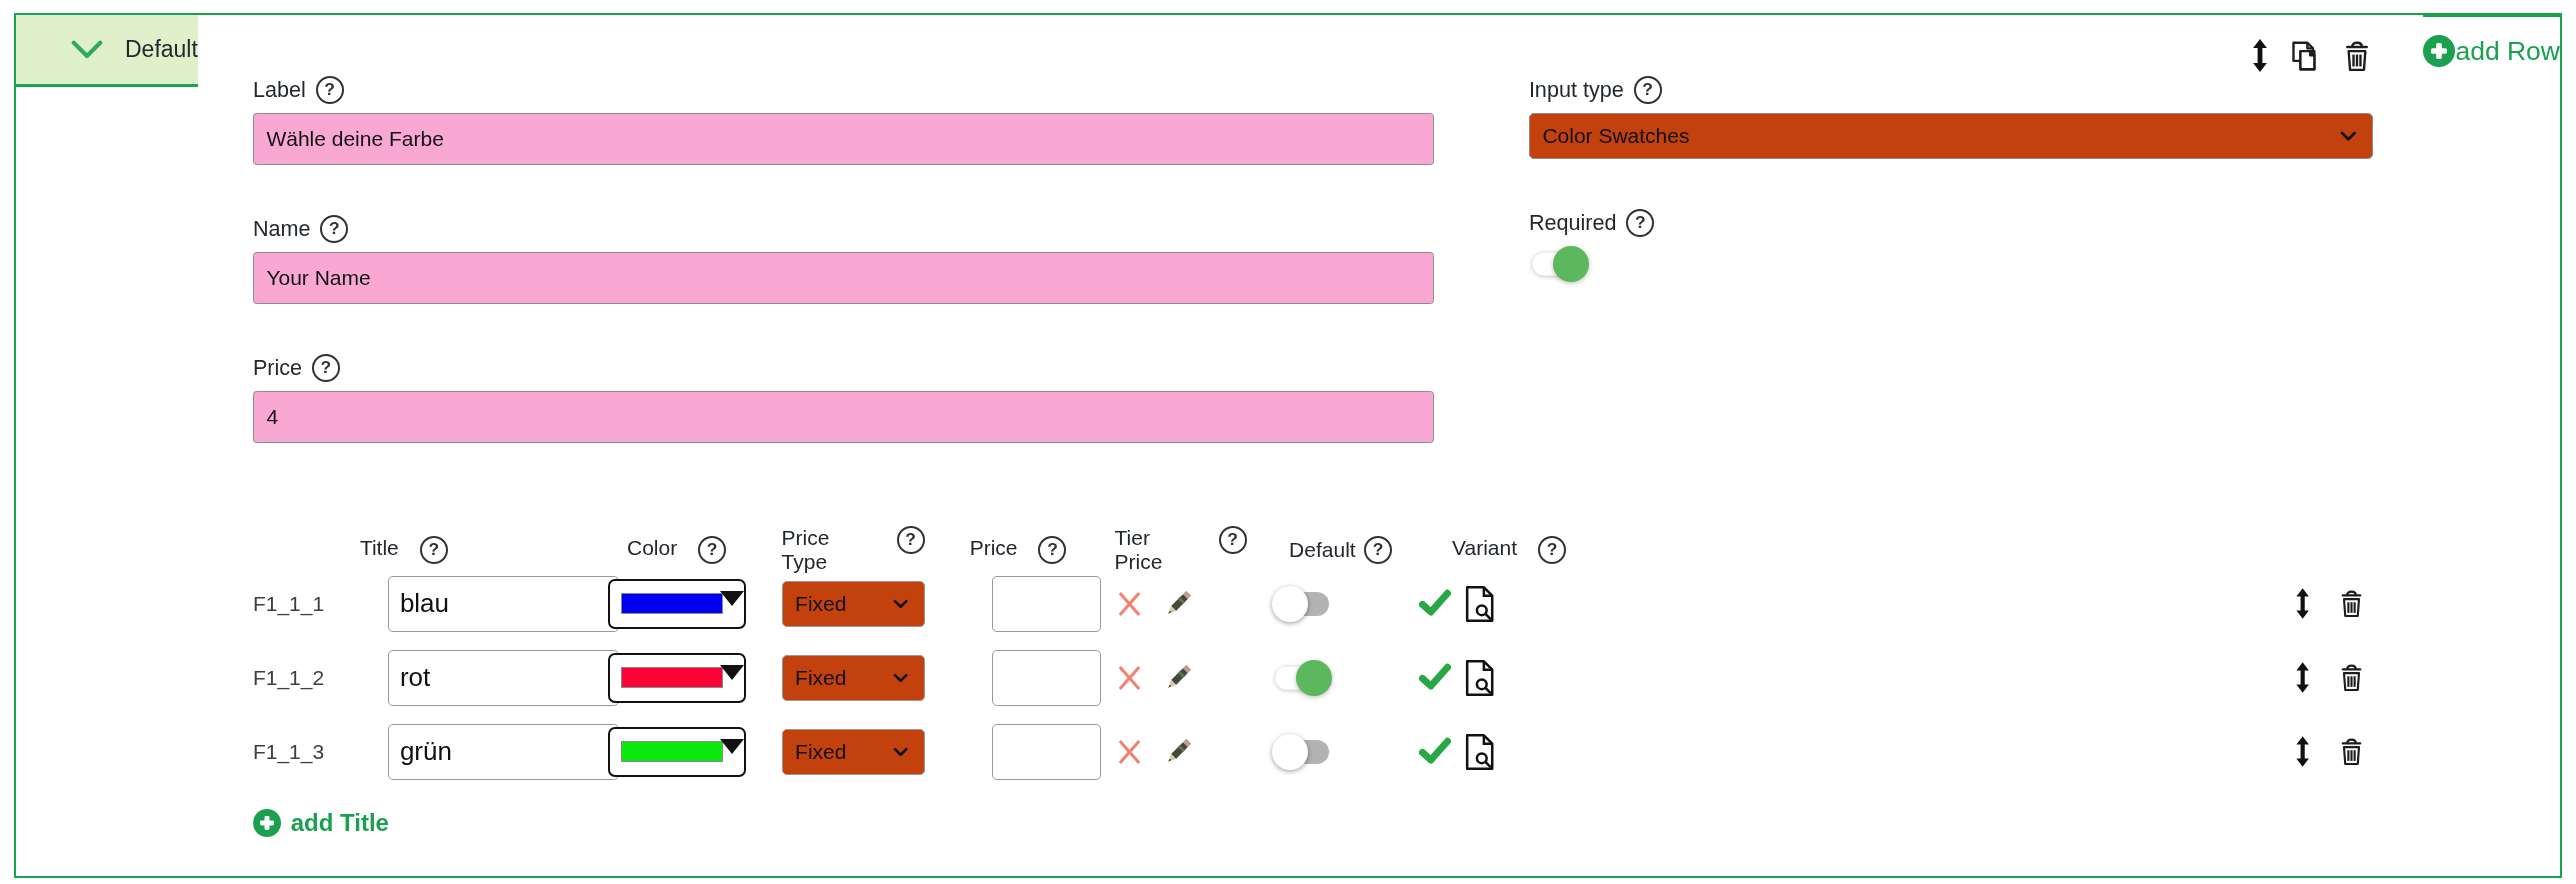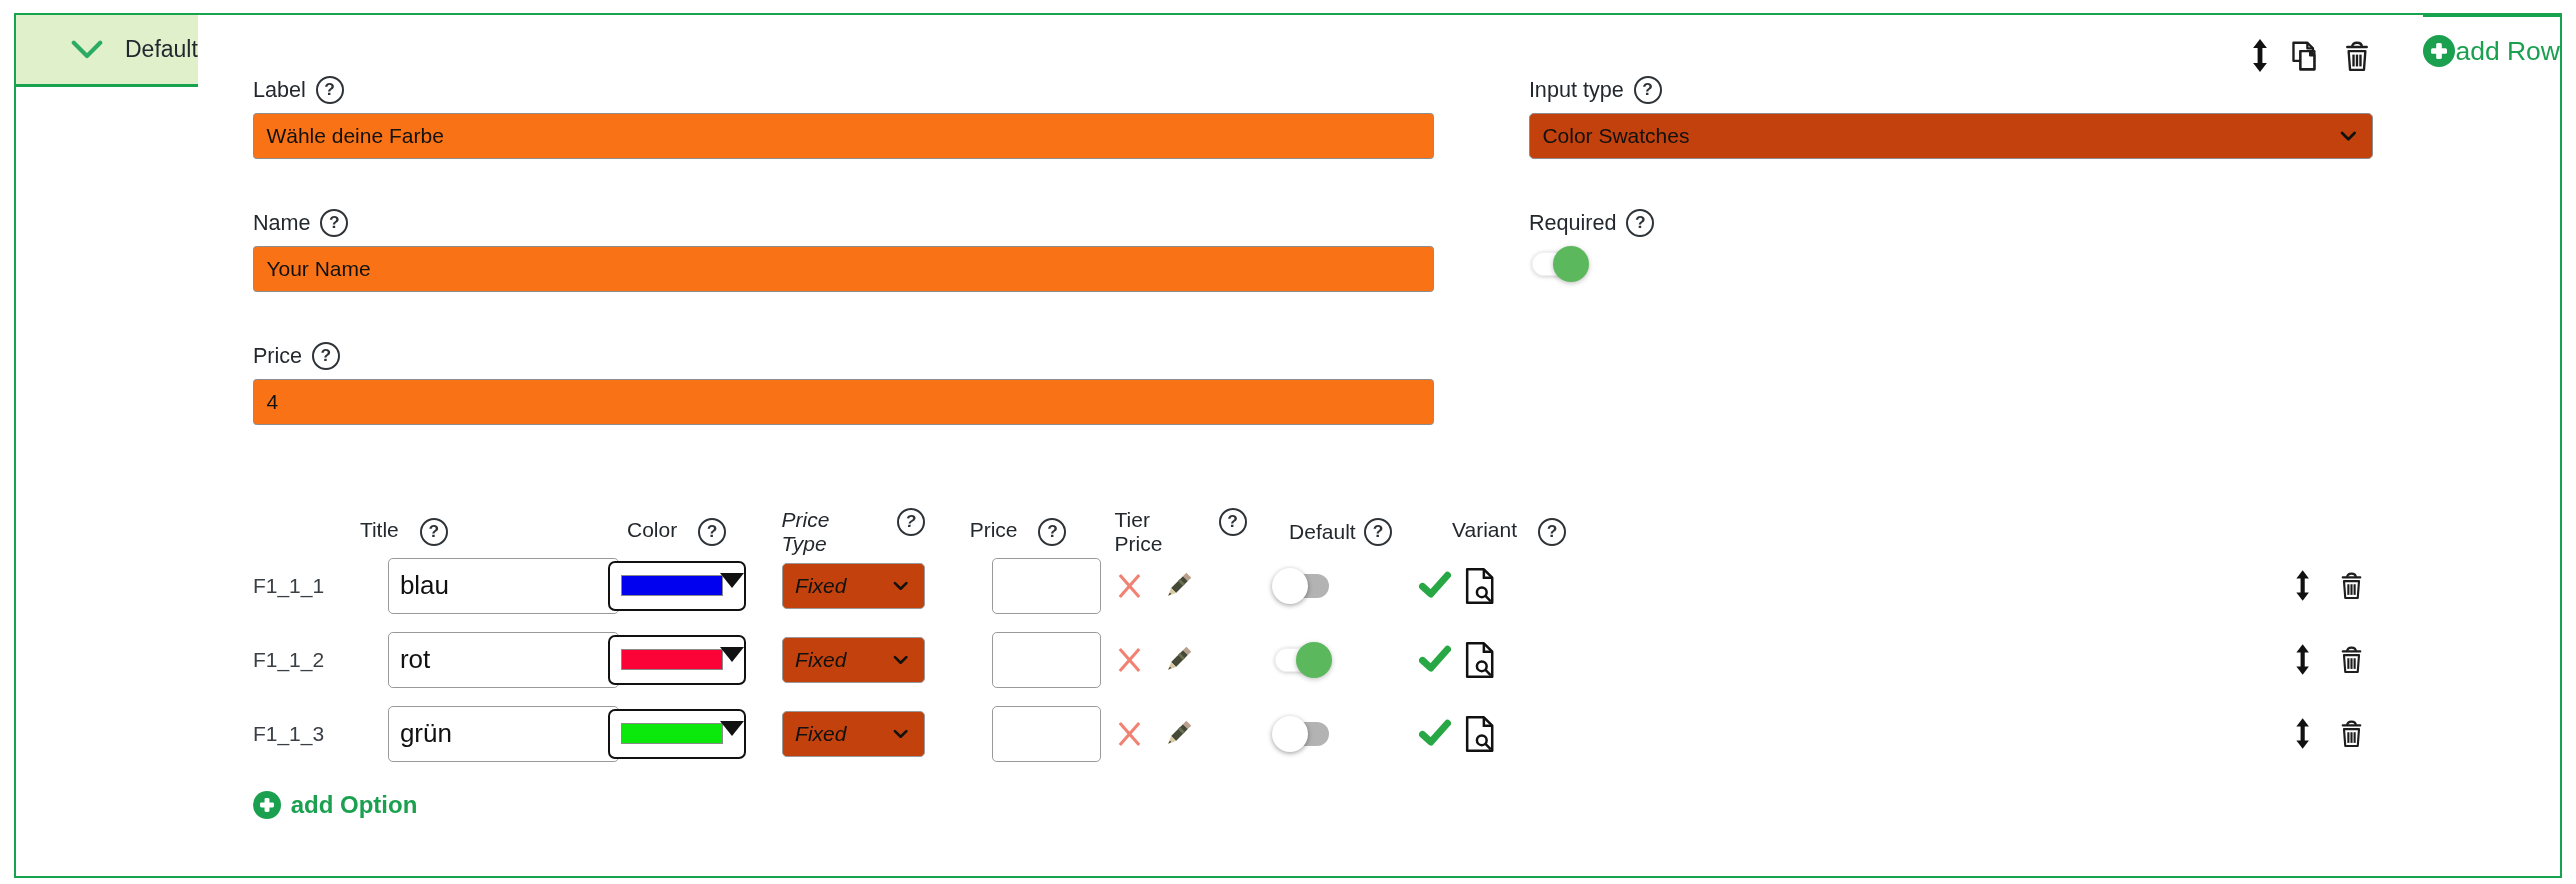--- a/index.html
+++ b/index.html
@@ -25,22 +25,22 @@
   .chev{display:inline-flex;align-items:center;}
   .panel-body{flex:1;position:relative;padding:0 50px 0 55px;}
   .top-icons{position:absolute;top:24px;right:52px;display:flex;align-items:center;gap:21px;}
   .icon-btn{display:inline-flex;align-items:center;justify-content:center;cursor:pointer;background:none;border:none;}
   
   .form-grid{display:grid;grid-template-columns:1181px 1fr;column-gap:95px;padding-top:60px;}
   .fg{margin-bottom:49px;}
   .lblrow{display:flex;align-items:center;gap:9.8px;margin-bottom:9px;height:29px;font-size:21.6px;color:var(--ink);}
   .help{flex:none;display:inline-flex;align-items:center;justify-content:center;width:28px;height:28px;
     border:2.8px solid #2e3338;border-radius:50%;font-size:17.4px;font-weight:700;color:#2e3338;cursor:pointer;}
-  input.txt{display:block;width:100%;height:46px;border:1.4px solid var(--field-border);border-radius:3.5px;
-    padding:0 12.5px;font-size:21px;font-family:inherit;color:#111;background:#f97316;}
+  input.txt{display:block;width:100%;height:52px;border:1.4px solid var(--field-border);border-radius:3.5px;
+    padding:0 12.5px;font-size:21px;font-family:inherit;color:#111;background:#f9a8d4;}
   .fselect{height:46px;border:1.4px solid var(--field-border);border-radius:4.9px;background:#c2410c;
     display:flex;align-items:center;padding:0 15.3px 0 12.5px;font-size:21px;color:#111;cursor:pointer;}
   .fselect span{flex:1;}
   
   .switch{position:relative;width:57px;height:36px;cursor:pointer;flex:none;}
   .switch .track{position:absolute;left:2.8px;top:6.3px;width:54px;height:24px;border-radius:12px;
     background:var(--toggle-off-track);}
   .switch .knob{position:absolute;top:0;left:0;width:36px;height:36px;border-radius:50%;background:#fff;
     box-shadow:0 1.4px 5.6px rgba(0,0,0,.38);}
   .switch.on .track{background:#fff;box-shadow:0 0.7px 4.2px rgba(0,0,0,.22), inset 0 0 0 0.7px #ececec;}
@@ -49,21 +49,21 @@
   .opt-table{margin-top:40px;}
   .trow{display:flex;align-items:center;}
   .thead{height:35px;margin-bottom:8.4px;font-size:21px;}
   .thead .cell{display:flex;align-items:flex-start;justify-content:center;gap:21px;}
   .thead .cell.left{justify-content:flex-start;}
   .orow{margin-bottom:18px;}
   .cell{flex:none;}
   .c-label{width:107px;font-size:21px;color:#3a3f45;}
   .c-title{width:231px;margin-right:16.7px;}
   .c-color{width:138px;margin-right:36px;}
-  .c-ptype{width:143px;margin-right:39px;font-style:italic;}
+  .c-ptype{width:143px;margin-right:39px;}
   .c-price{width:109px;margin-right:42px;}
   .c-tier{width:78px;margin-right:56px;display:flex;align-items:center;gap:18px;}
   .c-default{width:104px;margin-right:66px;display:flex;justify-content:center;}
   .c-variant{width:92px;display:flex;align-items:center;gap:12.5px;}
   .row-end{margin-left:auto;display:flex;align-items:center;gap:28px;padding-right:9.8px;}
   input.cell-input{height:56px;width:100%;border:1.4px solid #999;border-radius:4.9px;padding:0 11px;
     font-size:26px;font-family:inherit;color:#111;margin-left:28px;}
   .fselect.small{height:46px;border-radius:4.9px;border-color:#999;}
   .swatch-btn{width:138px;height:50px;border:2.1px solid #111;border-radius:7px;background:#fff;
     display:flex;align-items:center;padding:0 5.6px 0 11px;cursor:pointer;}
@@ -446,21 +446,21 @@
           </button>
         </div>
       </div>
 
       <button class="add-option">
         <svg width="28" height="28" viewBox="0 0 40 40">
             <circle cx="20" cy="20" r="20" fill="#1ba050"></circle>
             <rect x="10" y="16.5" width="20" height="7" rx="2" fill="#fff"></rect>
             <rect x="16.5" y="10" width="7" height="20" rx="2" fill="#fff"></rect>
           </svg>
-        <span>add Option</span>
+        <span>add Title</span>
       </button>
 
     </div>
   </div>
 
   <footer class="panel-footer">
     <button class="add-row">
       <svg width="32" height="32" viewBox="0 0 40 40">
           <circle cx="20" cy="20" r="20" fill="#1ba050"></circle>
           <rect x="10" y="16.5" width="20" height="7" rx="2" fill="#fff"></rect>

